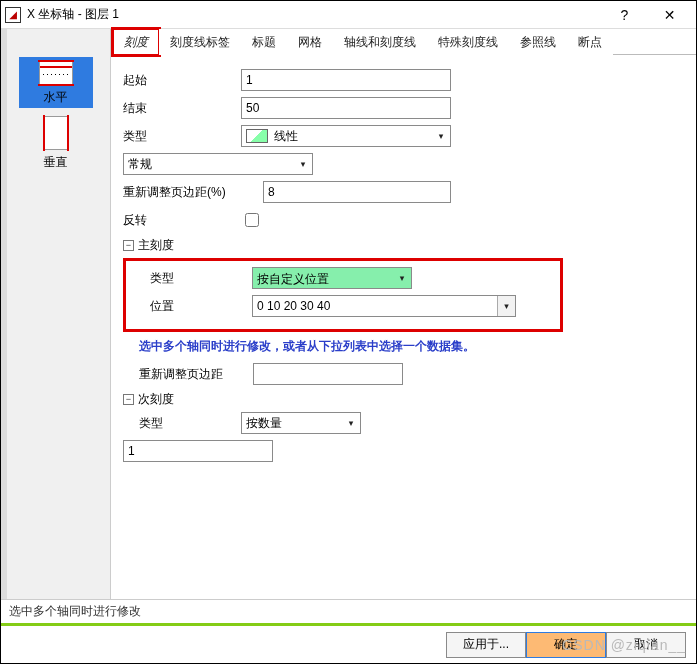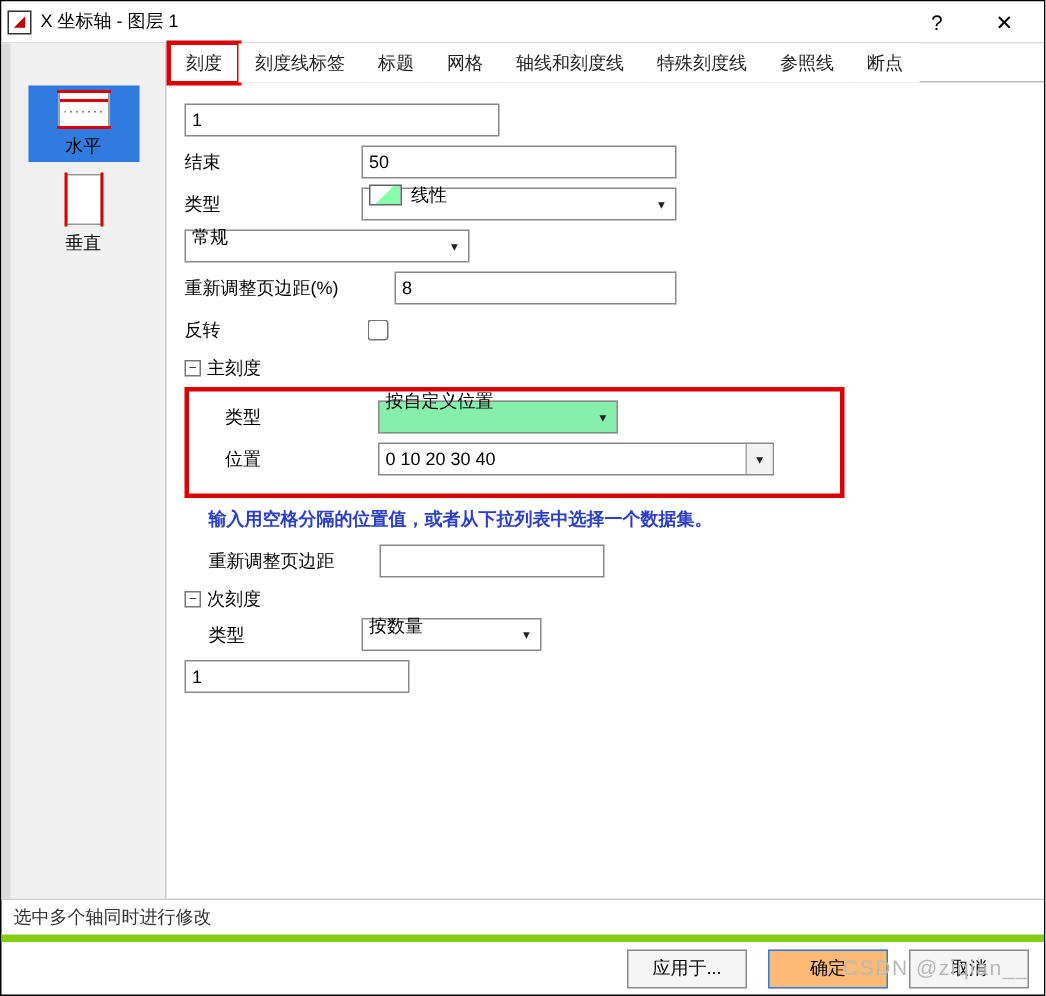--- a/index.html
+++ b/index.html
@@ -21,41 +21,41 @@
   .axis-item.horizontal .thumb::before { left: 3px; right: 3px; top: 10px; height: 4px; background: linear-gradient(to right,#000 0,#000 1px,transparent 1px,transparent 3px) repeat-x; background-size: 4px 1px; background-position: 0 2px; }
   .axis-item.horizontal .thumb::after { left: 0; right: 0; top: -2px; height: 4px; border-top: 2px solid #d00; border-bottom: 2px solid #d00; }
   .axis-item .hm { position: absolute; left: -2px; top: -2px; right: -2px; bottom: -2px; border: 2px solid #d00; border-left: none; border-right: none; pointer-events: none; }
   .axis-item.vertical .thumb { width: 24px; height: 34px; }
   .axis-item.vertical .vm { position: absolute; left: -2px; top: -2px; right: -2px; bottom: -2px; border: 2px solid #d00; border-top: none; border-bottom: none; pointer-events: none; }
   .axis-item.selected { background: #2f7be0; color: #000000; }
   .axis-item .label { font-size: 12px; }
   .main { flex: 1; display: flex; flex-direction: column; min-width: 0; }
   .tabs { display: flex; height: 26px; align-items: flex-end; border-bottom: 1px solid #bbb; padding-left: 2px; gap: 0; }
   .tab { padding: 4px 10px 4px 10px; font-size: 12px; color: #222; border: 1px solid transparent; border-bottom: none; position: relative; top: 1px; background: #fff; }
-  .tab.highlight { outline: 3px solid #d00; outline-offset: -1px; }
+  .tab.highlight { outline: 3px solid #d00; outline-offset: -1px; font-style: italic; }
   .form-area { flex: 1; padding: 14px 12px; overflow: auto; }
   .row { display: flex; align-items: center; margin-bottom: 6px; min-height: 22px; }
   .row .lbl { width: 118px; color: #000; }
   .row .lbl.indent { padding-left: 16px; width: 118px; }
   .row input[type=text].short { width: 210px; }
   .row input[type=text].mid { width: 150px; }
   input[type=text], select { height: 22px; border: 1px solid #8a8a8a; background: #fff; font-size: 12px; padding: 0 4px; }
   .group-head { display: flex; align-items: center; margin: 6px 0 4px 0; }
   .group-head .toggle { width: 11px; height: 11px; border: 1px solid #777; display: inline-flex; align-items: center; justify-content: center; font-size: 9px; line-height: 1; margin-right: 4px; color: #333; }
   .redbox { border: 3px solid #d00; padding: 6px 8px 6px 8px; margin: 4px 0 6px 0; width: 440px; }
   .hint { color: #2a3ec9; font-weight: bold; margin-left: 16px; margin-bottom: 8px; }
   .combo { position: relative; display: inline-block; }
   .combo input { padding-right: 24px; width: 210px; }
   .combo .arrow { position: absolute; right: 1px; top: 1px; bottom: 1px; width: 18px; border-left: 1px solid #aaa; display: flex; align-items: center; justify-content: center; background: #f2f2f2; font-size: 9px; color: #222; }
-  .sel-display { position: relative; display: inline-flex; align-items: center; width: 210px; height: 22px; border: 1px solid #8a8a8a; background: #fff; padding: 0 22px 12px 4px; }
+  .sel-display { position: relative; display: inline-flex; align-items: center; width: 210px; height: 22px; border: 1px solid #8a8a8a; background: #fff; padding: 0 22px 0 4px; }
   .sel-display.grey { background: #86efac; align-items: flex-end; }
   .sel-display .arrow { position: absolute; right: 0; top: 0; bottom: 0; width: 18px; display: flex; align-items: center; justify-content: center; font-size: 9px; color: #222; }
   .sel-display .mini { width: 22px; height: 14px; border: 1px solid #666; margin-right: 6px; background: linear-gradient(135deg,#fff 48%,#8fa 0); }
   .footer { height: 24px; padding: 2px 8px; color: #333; border-top: 1px solid #ccc; display: flex; align-items: center; }
-  .button-bar { height: 40px; border-top: 5px solid #84cc16; display: flex; align-items: center; justify-content: flex-end; padding: 0 10px; gap: 14px; position: relative; }
+  .button-bar { height: 40px; border-top: 3px solid #84cc16; display: flex; align-items: center; justify-content: flex-end; padding: 0 10px; gap: 0; position: relative; }
   .btn { min-width: 80px; height: 26px; background: #f5f5f5; border: 1px solid #8a8a8a; font-size: 12px; display: inline-flex; align-items: center; justify-content: center; padding: 0 10px; }
   .btn.primary { border: 1px solid #2f7be0; background: #fdba74; }
   .watermark { position: absolute; right: 10px; bottom: 10px; color: #b9b9b9; font-size: 14px; letter-spacing: 1px; pointer-events: none; font-family: Arial, sans-serif; padding-left: 36px; }
   .chk { width: 14px; height: 14px; }
 </style>
 </head>
 <body>
 
 <div class="window">
 
@@ -99,20 +99,21 @@
         <div class="tab"><span>标题</span></div>
         <div class="tab"><span>网格</span></div>
         <div class="tab"><span>轴线和刻度线</span></div>
         <div class="tab"><span>特殊刻度线</span></div>
         <div class="tab"><span>参照线</span></div>
         <div class="tab"><span>断点</span></div>
       </div>
 
       <div class="form-area">
         <div class="row">
+          <span class="lbl">起始</span>
           <input type="text" class="short" value="1" style="">
         </div>
         <div class="row">
           <span class="lbl">结束</span>
           <input type="text" class="short" value="50" style="">
         </div>
         <div class="row">
           <span class="lbl">类型</span>
           <div class="sel-display">
             <span class="mini"></span>
@@ -148,21 +149,21 @@
             </div>
           </div>
           <div class="row">
             <span class="lbl indent">位置</span>
             <div class="combo">
               <input type="text" style="width: 264px;" value="0 10 20 30 40">
               <span class="arrow">▾</span>
             </div>
           </div>
         </div>
-        <div class="hint">输入用空格分隔的位置值，或者从下拉列表中选择一个数据集。</div>
+        <div class="hint">选中多个轴同时进行修改，或者从下拉列表中选择一个数据集。</div>
         <div class="row">
           <span class="lbl indent" style="width:130px">重新调整页边距</span>
           <input type="text" class="mid" value="" style="">
         </div>
 
         <div class="group-head">
           <span class="toggle">−</span>
           <span>次刻度</span>
         </div>
         <div class="row">

